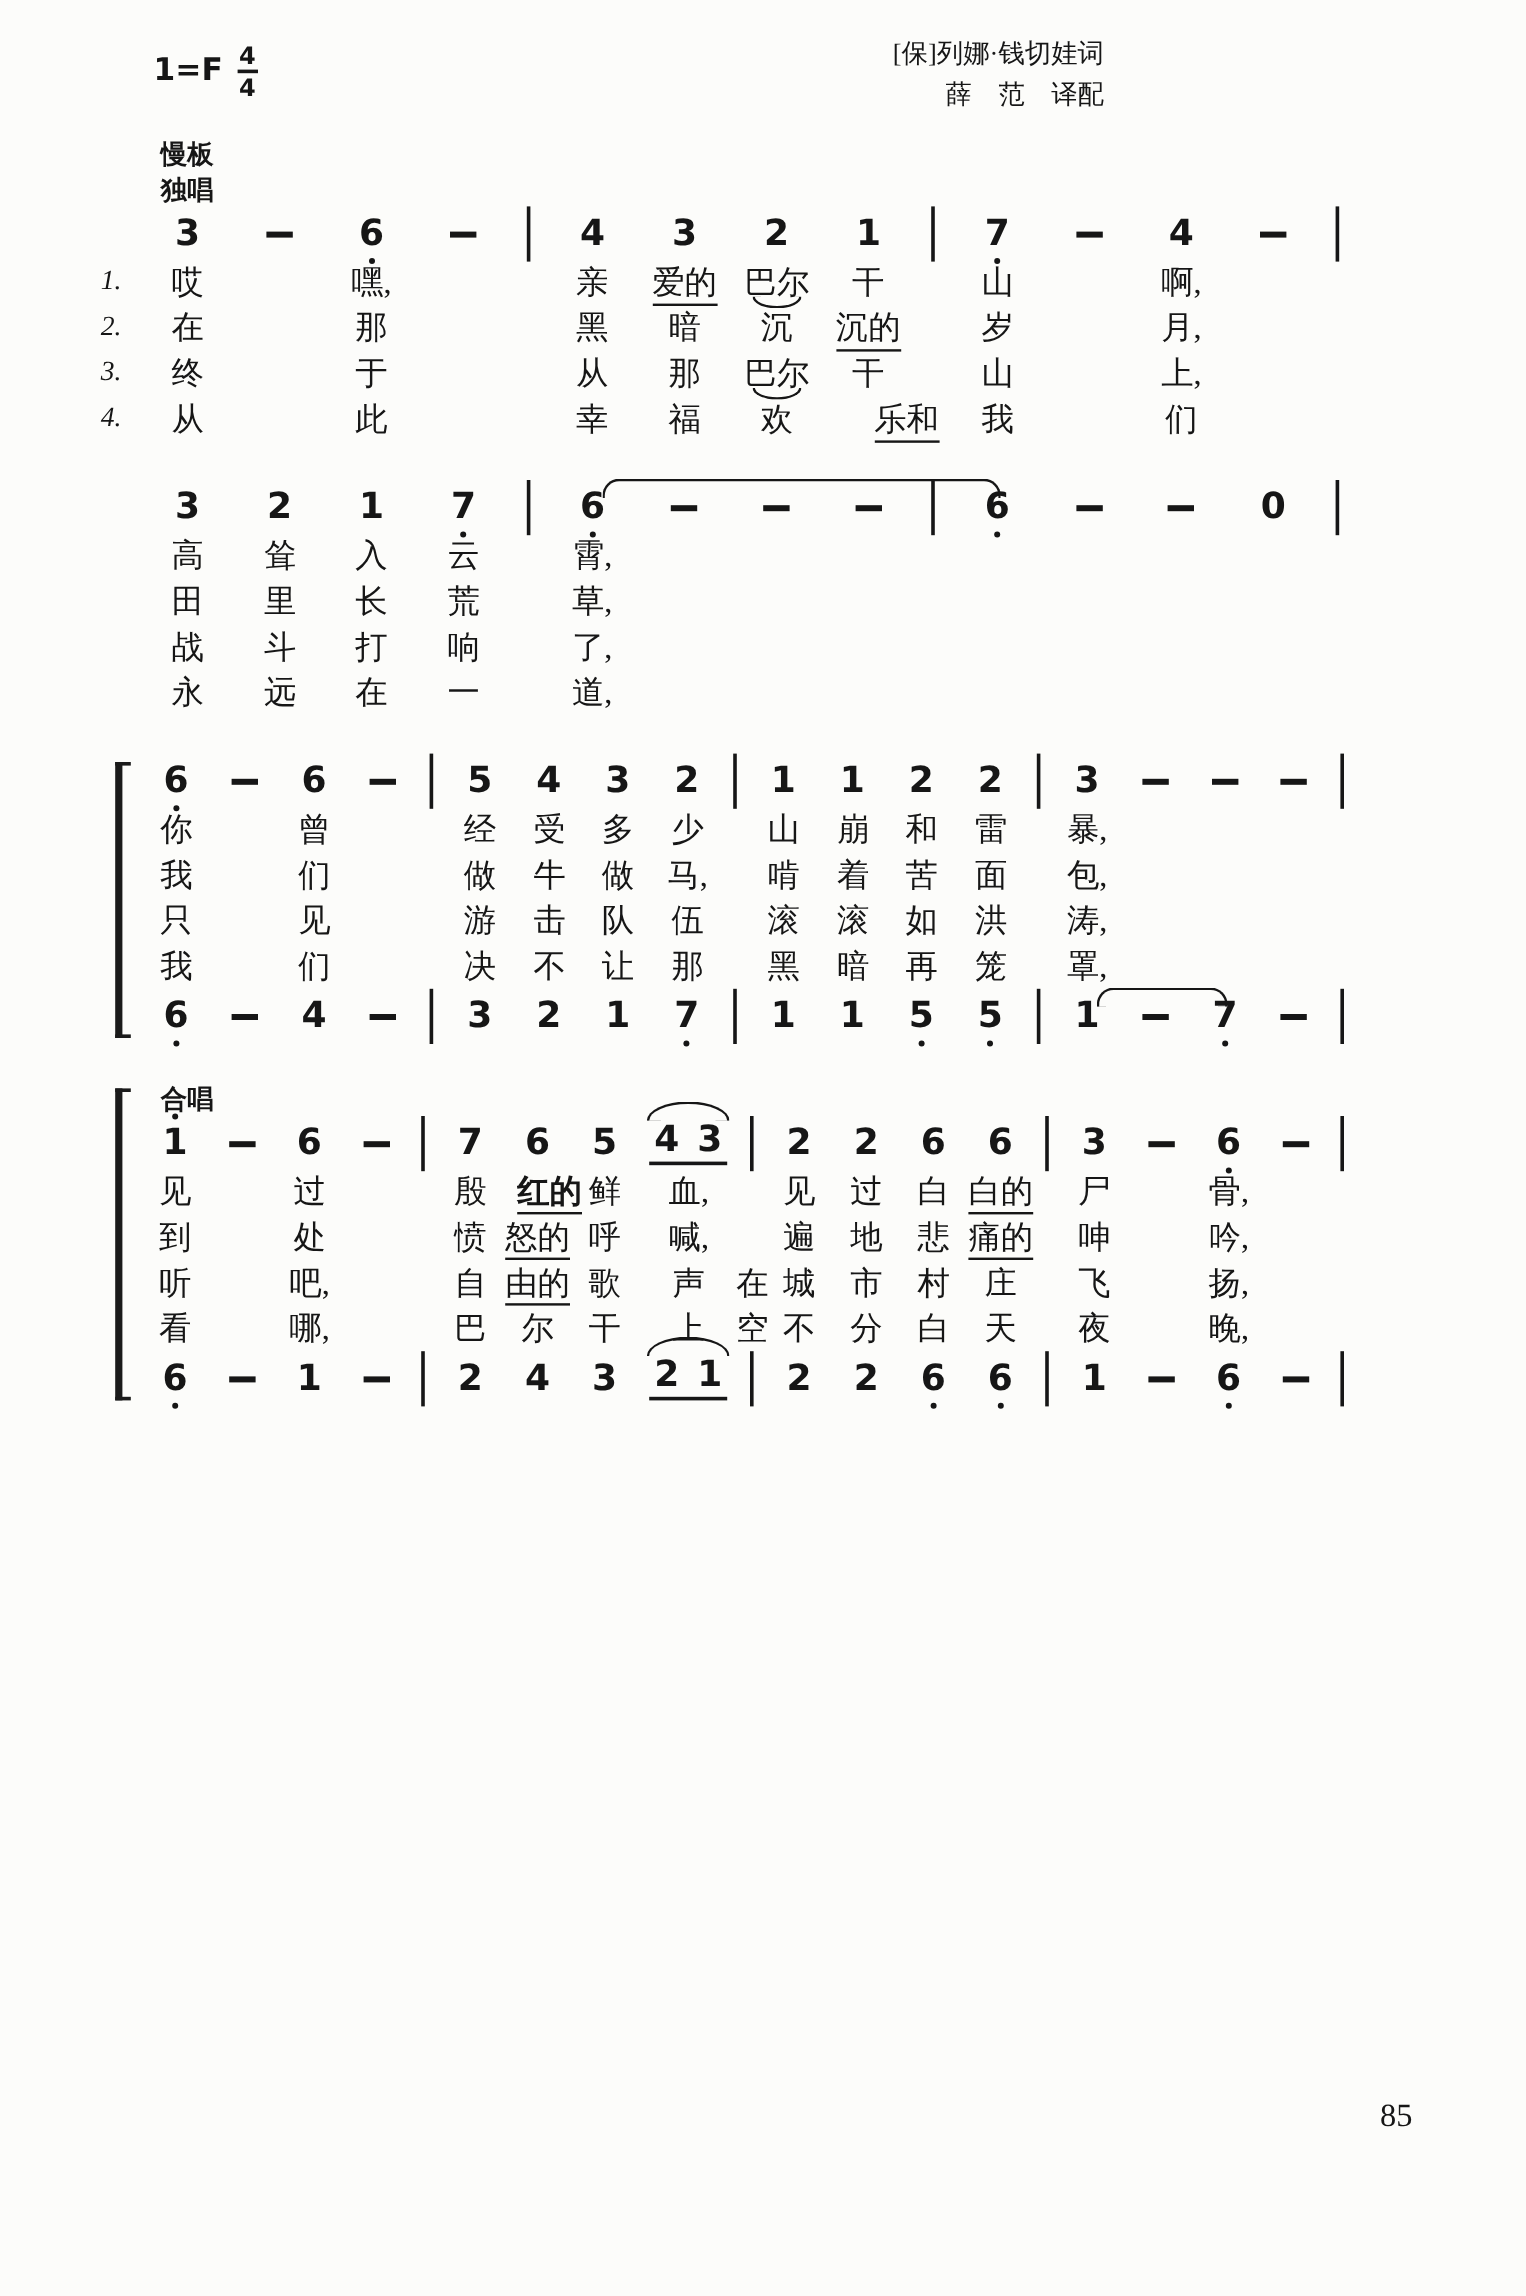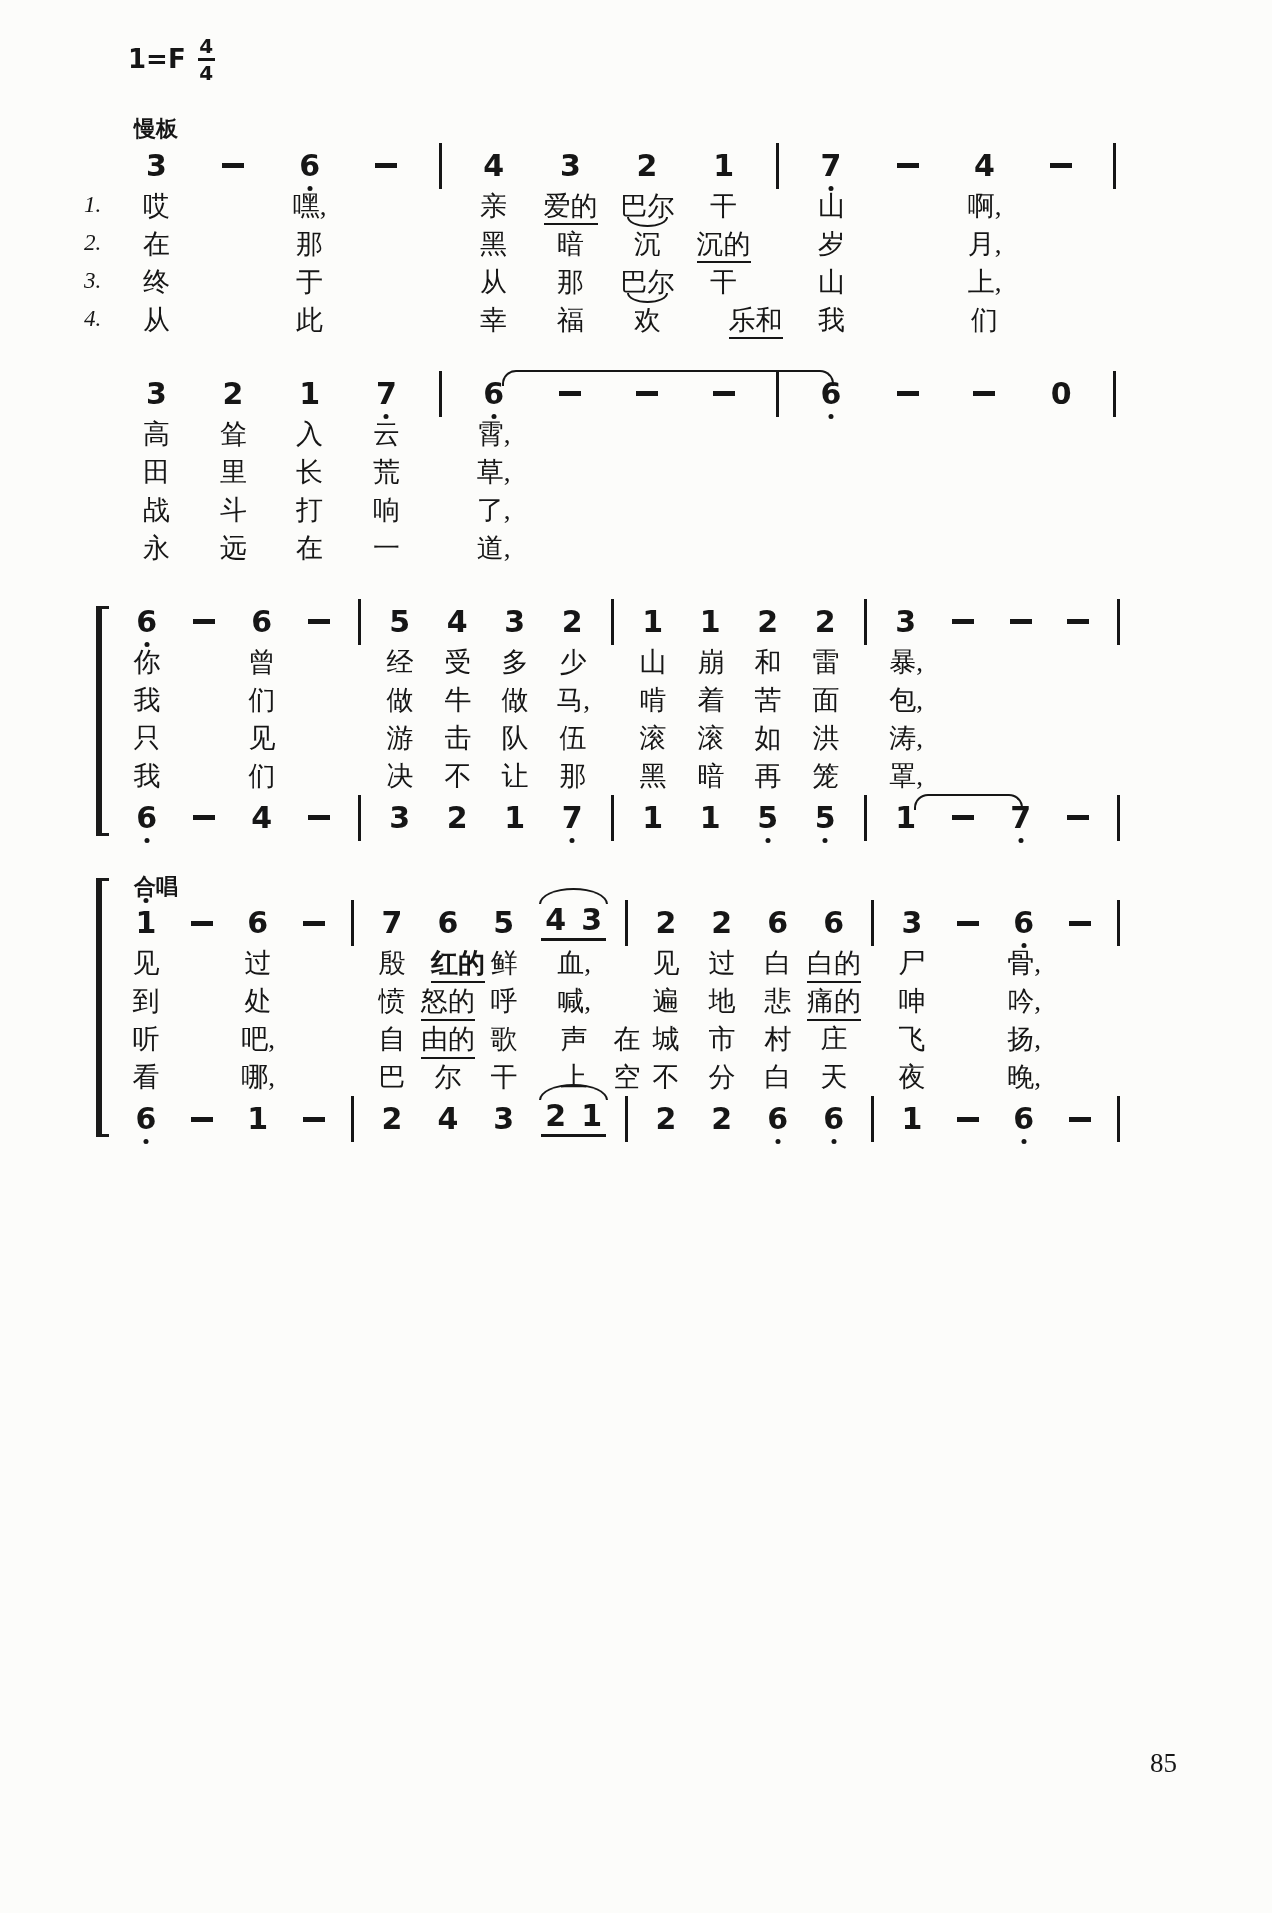--- a/index.html
+++ b/index.html
@@ -98,25 +98,30 @@
 
   <div class="meta-row">
     <div class="keysig">
       <span>1=F</span>
       <span class="frac">
         <span class="fnum">4</span>
         <span class="fbar"></span>
         <span class="fnum">4</span>
       </span>
     </div>
+    <div class="credits">
+      <div>[保]列娜·钱切娃词</div>
+      <div>薛　范　译配</div>
+    </div>
   </div>
 
   <div class="score" id="score">
       <div class="system">
         <div class="sys-label">慢板</div>
+        <div class="sys-label">独唱</div>
         <div class="note-row">
           <span class="tok">
             <span class="num">3</span>
           </span>
           <span class="tok">
             <i class="dash"></i>
           </span>
           <span class="tok">
             <span class="num low">6</span>
           </span>

